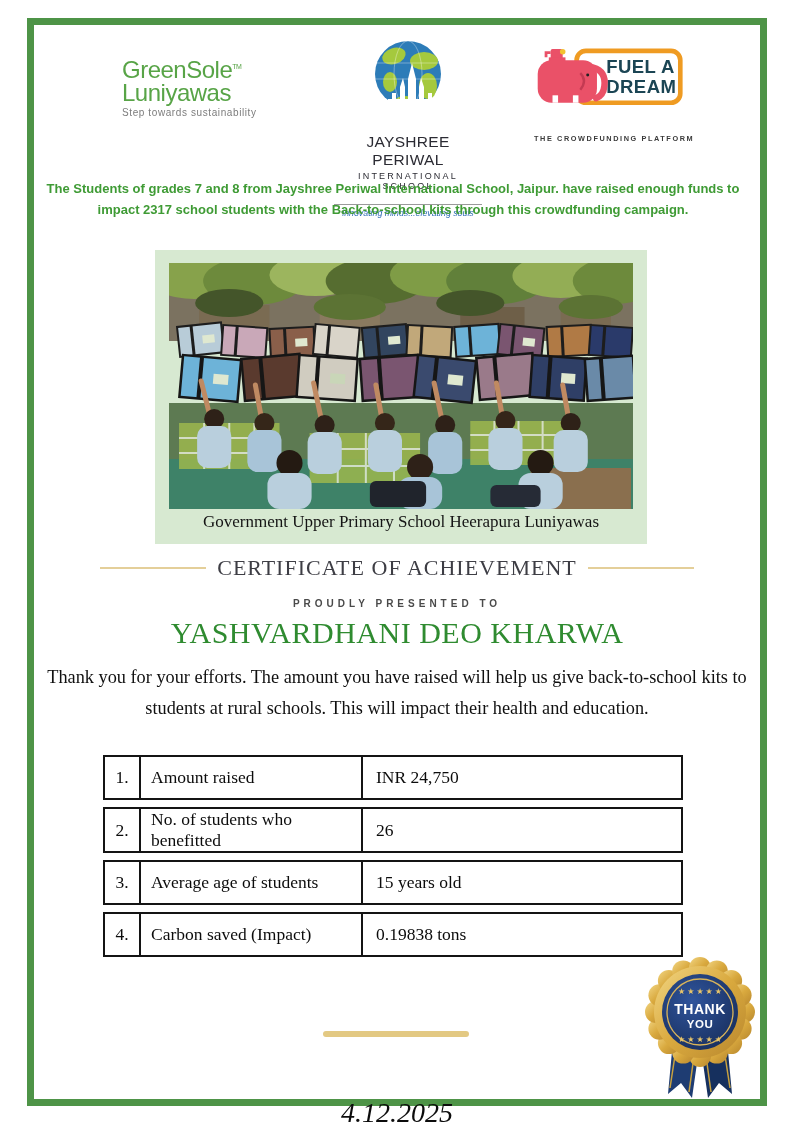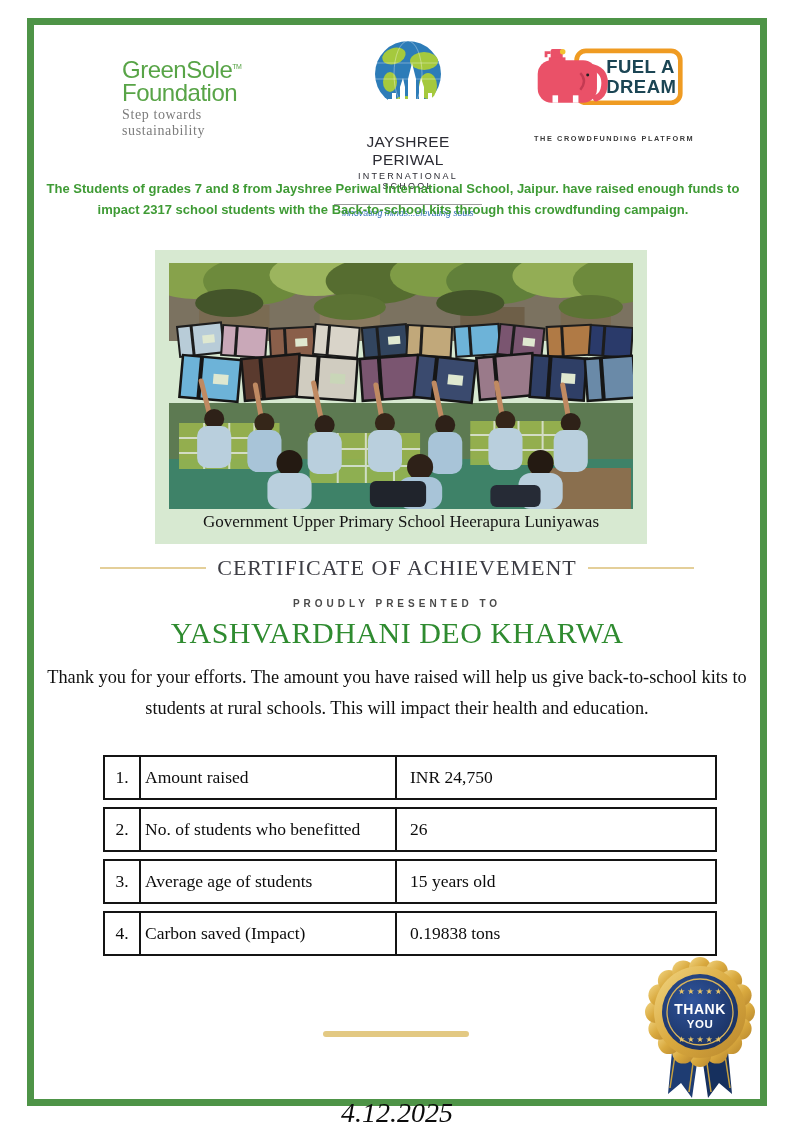--- a/index.html
+++ b/index.html
@@ -11,21 +11,21 @@
   .frame {
     position:absolute; left:27px; top:18px; width:740px; height:1088px;
     border:7px solid #4e9447;
   }
   .inner { position:absolute; inset:0; }
 
   
   .logo-greensole { position:absolute; left:88px; top:30px; width:140px; font-family:"Liberation Sans",sans-serif; }
   .gs-name { font-size:24px; color:#58a447; line-height:23px; letter-spacing:-0.5px; }
   .gs-tm { font-size:7px; vertical-align:super; color:#58a447; }
-  .gs-tagline { font-size:14px; color:#7c7c7c; letter-spacing:0.6px; margin-top:3px;font-family:Liberation Serif, serif; }
+  .gs-tagline { font-size:10px; color:#7c7c7c; letter-spacing:0.6px; margin-top:3px; }
 
   .logo-jpis { position:absolute; left:300px; top:12px; width:148px; text-align:center; font-family:"Liberation Sans",sans-serif; }
   .jpis-l1 { font-size:15.5px; color:#2b2b33; letter-spacing:0.3px; margin-top:2px; }
   .jpis-l2 { font-size:9px; color:#2b2b33; letter-spacing:2.2px; margin-top:2px; padding-bottom:13px; border-bottom:1px solid #9a9a9a; }
   .jpis-tag { font-size:8.8px; font-style:italic; color:#2f6db5; margin-top:3px; }
 
   .logo-fad { position:absolute; left:500px; top:22px; width:150px; text-align:center; font-family:"Liberation Sans",sans-serif; }
   .fad-tagline { font-size:7.3px; font-weight:bold; color:#3a3a3a; letter-spacing:1.6px; margin-top:16px; white-space:nowrap; }
 
   
@@ -50,40 +50,40 @@
   .recipient { position:absolute; left:0; right:0; top:591px; text-align:center;
     font-size:30px; color:#2f8b30; letter-spacing:0.5px; }
   .message { position:absolute; left:0; right:0; top:637px; text-align:center;
     font-size:18.3px; line-height:31px; color:#101010; }
 
   
   .stats { position:absolute; left:69px; top:723px; border-collapse:separate; border-spacing:0 7px; font-size:17.5px; color:#0c0c0c; }
   .stats td { border:2px solid #141414; border-right:none; height:45px; background:#fff; }
   .stats td:last-child { border-right:2px solid #141414; }
   .stats .c-num { width:36px; text-align:center; }
-  .stats .c-label { width:256px; padding-left:4px; }
+  .stats .c-label { width:222px; padding-left:10px; }
   .stats .c-value { width:322px; padding-left:13px; }
 
   
   .gold-line { position:absolute; left:289px; top:1006px; width:146px; height:6px; border-radius:3px; background:#e3c983; }
   .date { position:absolute; left:0; right:0; top:1072px; text-align:center; font-size:28px; color:#0c0c0c;font-style:italic; }
 
   .badge { position:absolute; left:604px; top:925px; width:124px; height:156px; }
   .badge svg { display:block; width:100%; height:100%; }
 </style>
 </head>
 <body>
 
 <div class="page">
   <div class="frame">
     <div class="inner">
 
       <div class="logo-greensole">
         <div class="gs-name"><span>GreenSole</span><span class="gs-tm">TM</span></div>
-        <div class="gs-name">Foundation</div>
+        <div class="gs-name">Luniyawas</div>
         <div class="gs-tagline">Step towards sustainability</div>
       </div>
 
       <div class="logo-jpis">
         <svg width="72" height="90" viewBox="0 0 72 90" style="margin:0 auto;">
           <circle cx="36" cy="37" r="33" fill="#2d7cb8"></circle>
           <ellipse cx="22" cy="19" rx="12" ry="8" fill="#a5c93d" transform="rotate(-18 22 19)"></ellipse>
           <ellipse cx="52" cy="24" rx="14" ry="9" fill="#a5c93d"></ellipse>
           <ellipse cx="56" cy="49" rx="9" ry="13" fill="#a5c93d"></ellipse>
           <ellipse cx="18" cy="45" rx="7" ry="10" fill="#a5c93d"></ellipse>

